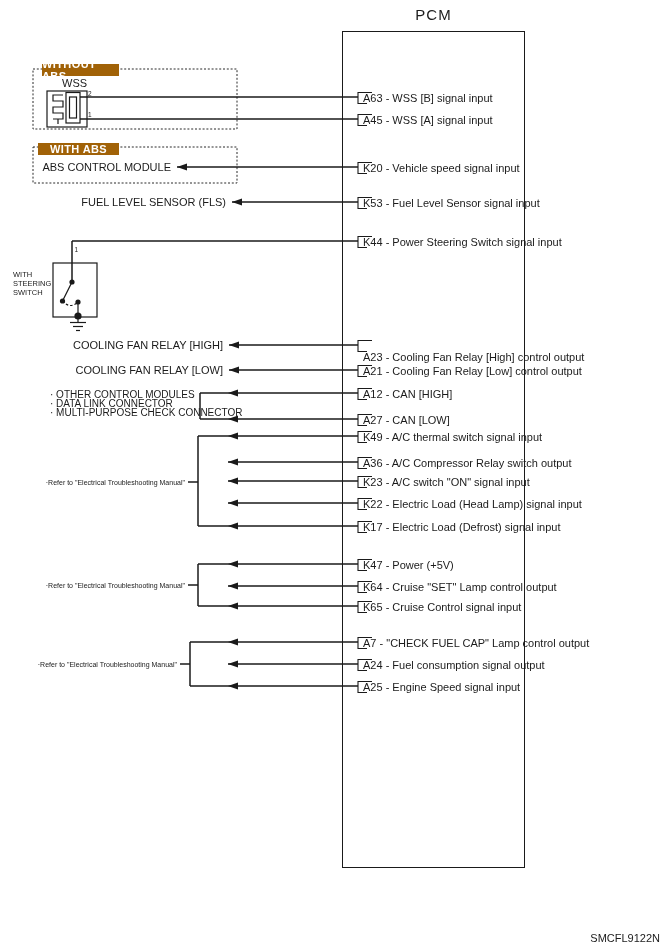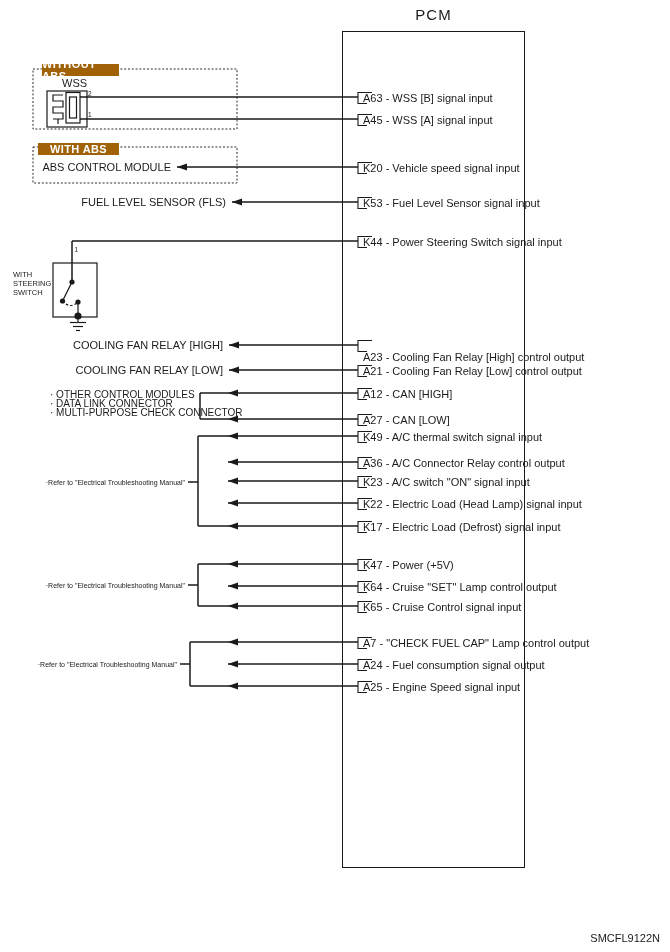--- a/index.html
+++ b/index.html
@@ -164,21 +164,21 @@
       <div class="lbl vc pin-lbl" style="left: 363px; top: 98px;">A63 - WSS [B] signal input</div>
       <div class="lbl vc pin-lbl" style="left: 363px; top: 120px;">A45 - WSS [A] signal input</div>
       <div class="lbl vc pin-lbl" style="left: 363px; top: 168px;">K20 - Vehicle speed signal input</div>
       <div class="lbl vc pin-lbl" style="left: 363px; top: 203px;">K53 - Fuel Level Sensor signal input</div>
       <div class="lbl vc pin-lbl" style="left: 363px; top: 242px;">K44 - Power Steering Switch signal input</div>
       <div class="lbl vc pin-lbl" style="left: 363px; top: 334px; margin-top: 23px;">A23 - Cooling Fan Relay [High] control output</div>
       <div class="lbl vc pin-lbl" style="left: 363px; top: 371px;">A21 - Cooling Fan Relay [Low] control output</div>
       <div class="lbl vc pin-lbl" style="left: 363px; top: 394px;">A12 - CAN [HIGH]</div>
       <div class="lbl vc pin-lbl" style="left: 363px; top: 420px;">A27 - CAN [LOW]</div>
       <div class="lbl vc pin-lbl" style="left: 363px; top: 437px;">K49 - A/C thermal switch signal input</div>
-      <div class="lbl vc pin-lbl" style="left: 363px; top: 463px;">A36 - A/C Connector Relay control output</div>
+      <div class="lbl vc pin-lbl" style="left: 363px; top: 463px;">A36 - A/C Compressor Relay switch output</div>
       <div class="lbl vc pin-lbl" style="left: 363px; top: 482px;">K23 - A/C switch "ON" signal input</div>
       <div class="lbl vc pin-lbl" style="left: 363px; top: 504px;">K22 - Electric Load (Head Lamp) signal input</div>
       <div class="lbl vc pin-lbl" style="left: 363px; top: 527px;">K17 - Electric Load (Defrost) signal input</div>
       <div class="lbl vc pin-lbl" style="left: 363px; top: 565px;">K47 - Power (+5V)</div>
       <div class="lbl vc pin-lbl" style="left: 363px; top: 587px;">K64 - Cruise "SET" Lamp control output</div>
       <div class="lbl vc pin-lbl" style="left: 363px; top: 607px;">K65 - Cruise Control signal input</div>
       <div class="lbl vc pin-lbl" style="left: 363px; top: 643px;">A7 - "CHECK FUEL CAP" Lamp control output</div>
       <div class="lbl vc pin-lbl" style="left: 363px; top: 665px;">A24 - Fuel consumption signal output</div>
       <div class="lbl vc pin-lbl" style="left: 363px; top: 687px;">A25 - Engine Speed signal input</div>
       <div class="lbl vc right-lbl" style="right: 499px; top: 167px;">ABS CONTROL MODULE</div>

